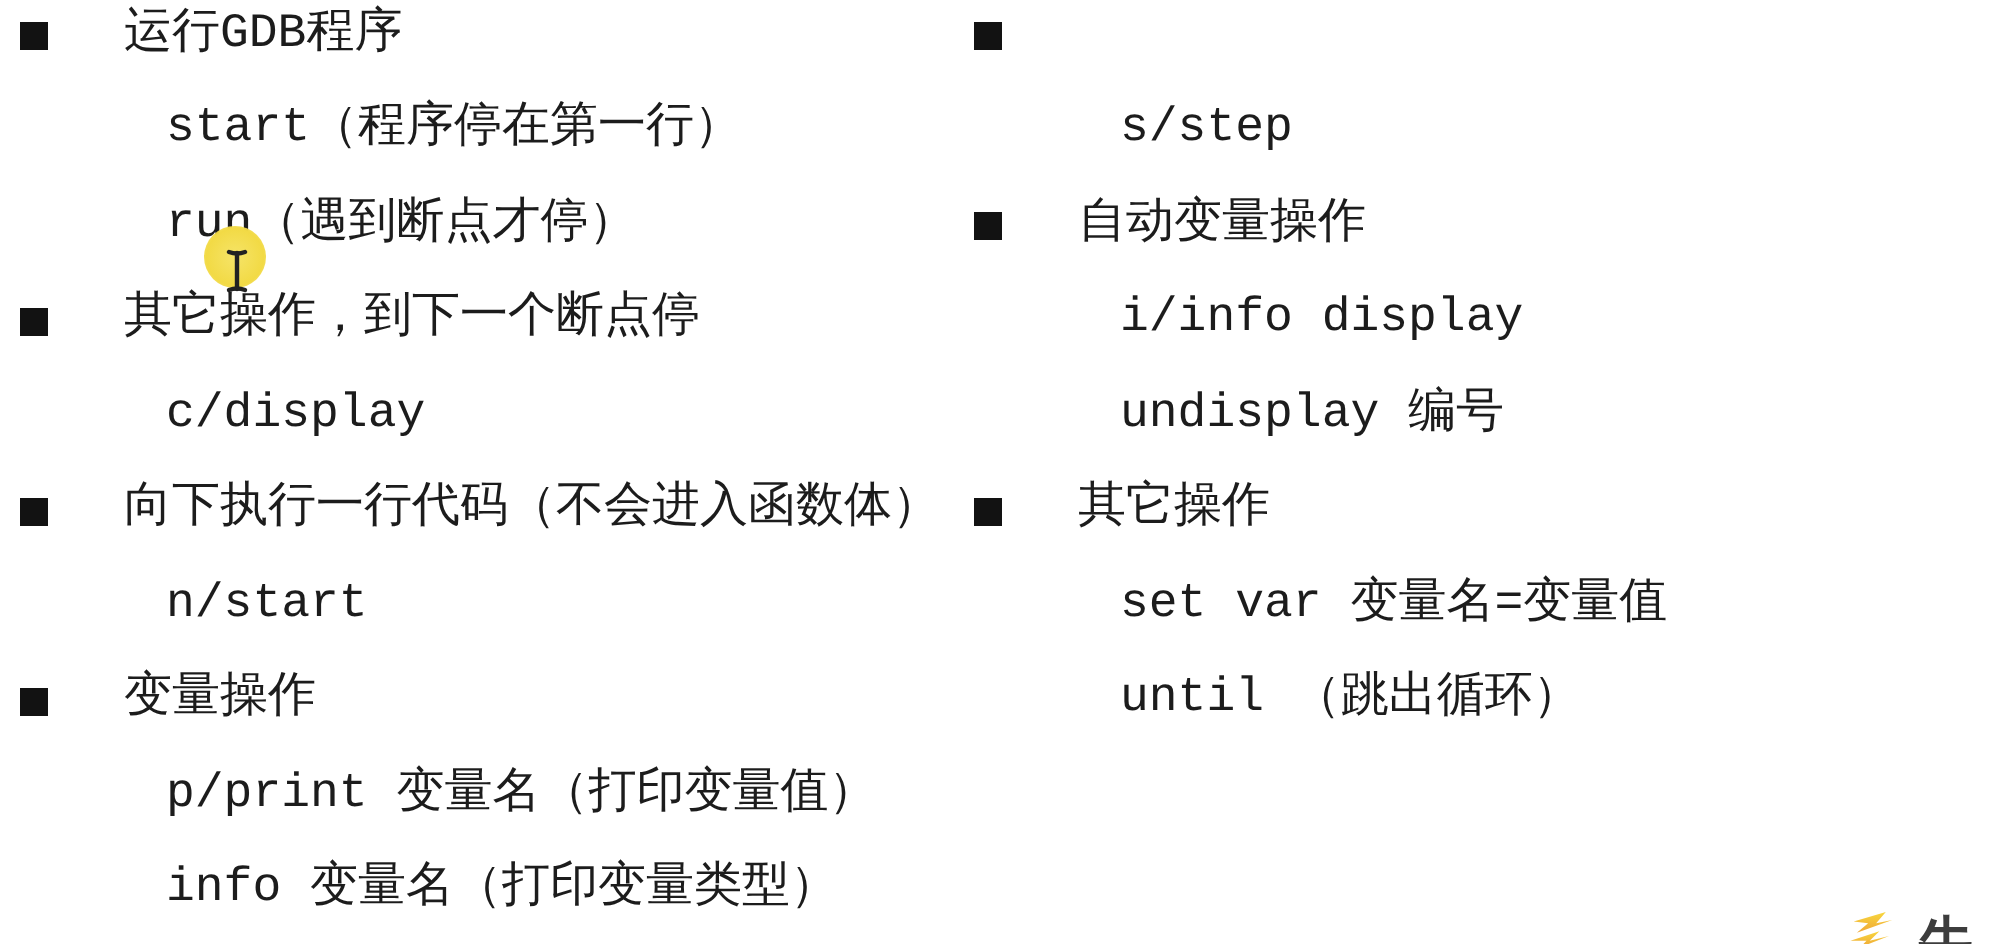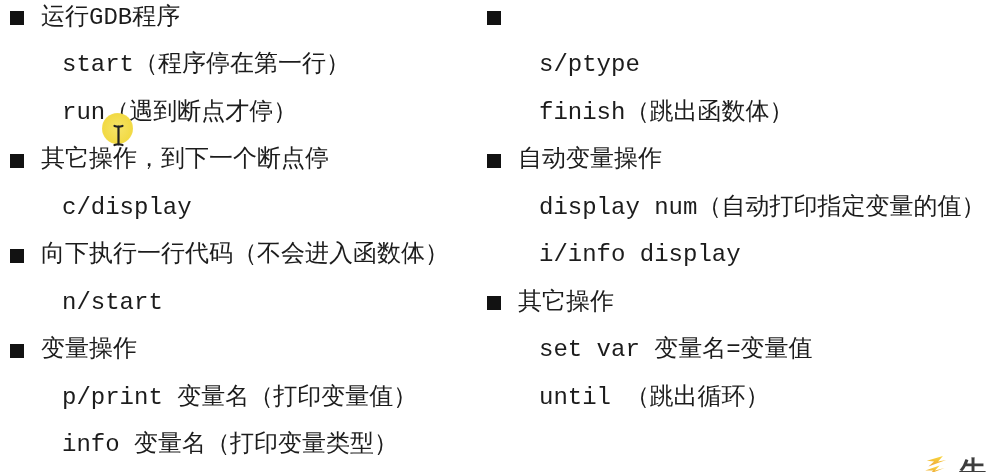--- a/index.html
+++ b/index.html
@@ -28,21 +28,21 @@
   }
   .row.sub { padding-left: 52px; }
   .bullet {
     width: 14px;
     height: 14px;
     background: #121212;
     flex: 0 0 auto;
     margin-right: 17px;
     margin-top: 1px;
   }
-  .txt { letter-spacing: 0; }
+  .txt { letter-spacing: 0; margin-left: 21px; }
 
   
   .cursor-highlight {
     position: absolute;
     left: 102px;
     top: 113px;
     width: 31px;
     height: 31px;
     border-radius: 50%;
     background: radial-gradient(circle, #f6e468 0%, #f2da45 65%, rgba(242,218,69,0.55) 100%);
@@ -110,34 +110,31 @@
     </div>
     <div class="row sub">
       <span class="txt">info 变量名（打印变量类型）</span>
     </div>
   </div>
 <div class="column right">
     <div class="row heading">
       <span class="bullet"></span>
     </div>
     <div class="row sub">
-      <span class="txt">s/ptype</span>
-    </div>
-    <div class="row sub">
-      <span class="txt">finish（跳出函数体）</span>
+      <span class="txt">s/step</span>
     </div>
     <div class="row heading">
       <span class="bullet"></span>
       <span class="txt">自动变量操作</span>
     </div>
     <div class="row sub">
-      <span class="txt">display num（自动打印指定变量的值）</span>
+      <span class="txt">i/info display</span>
     </div>
     <div class="row sub">
-      <span class="txt">i/info display</span>
+      <span class="txt">undisplay 编号</span>
     </div>
     <div class="row heading">
       <span class="bullet"></span>
       <span class="txt">其它操作</span>
     </div>
     <div class="row sub">
       <span class="txt">set var 变量名=变量值</span>
     </div>
     <div class="row sub">
       <span class="txt">until （跳出循环）</span>

